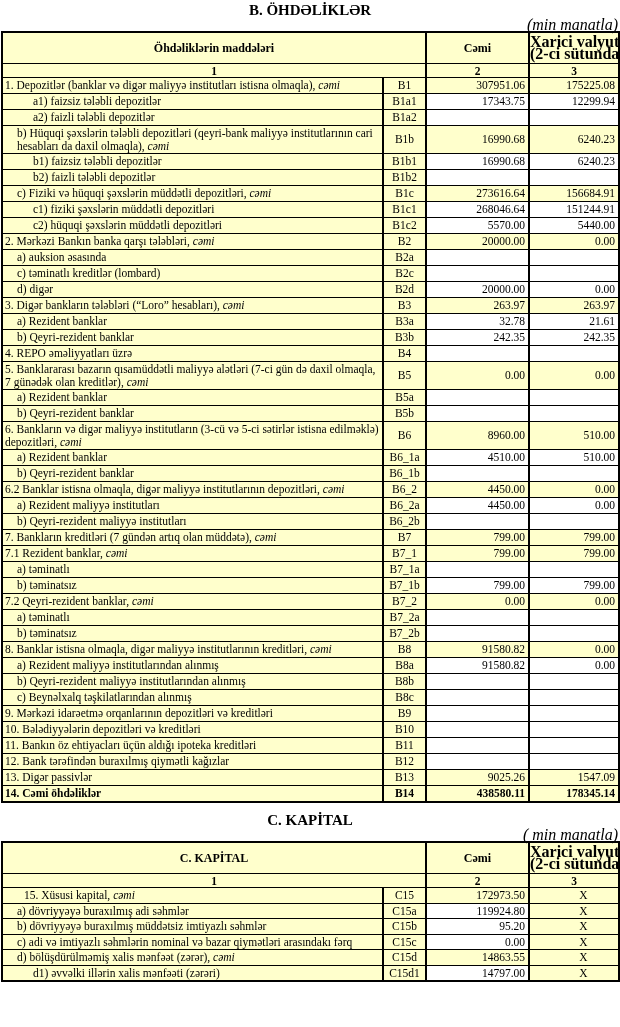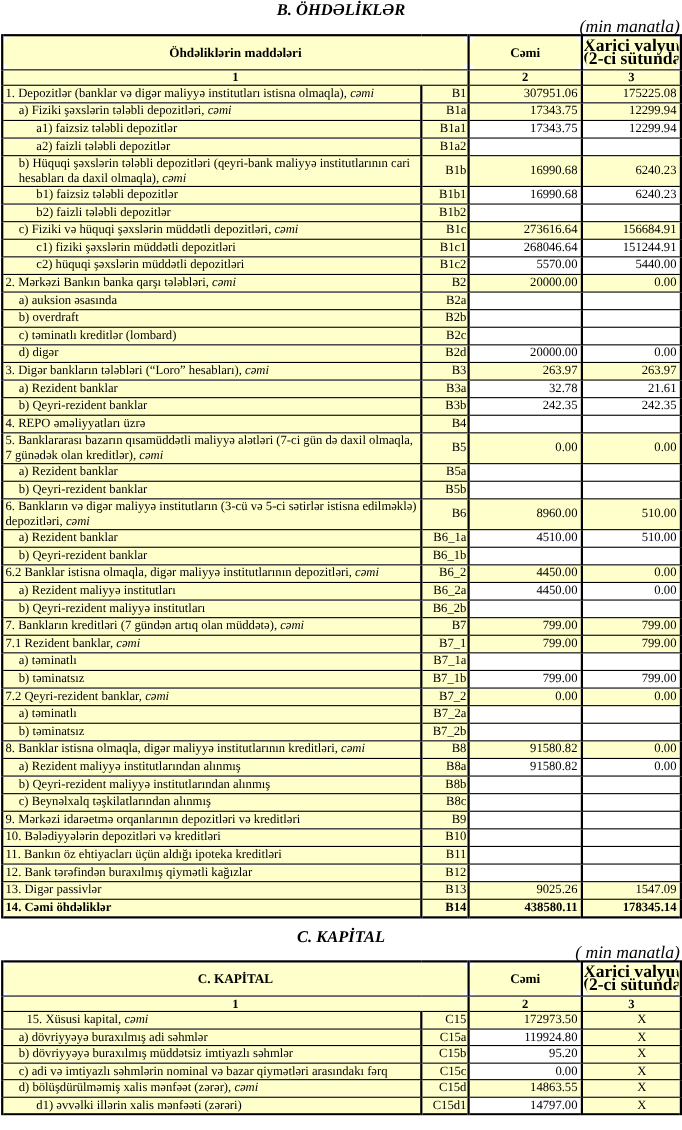--- a/index.html
+++ b/index.html
@@ -8,21 +8,20 @@
     font-family:"Liberation Serif","DejaVu Serif",serif;
     color:#000;
     -webkit-font-smoothing:antialiased;
   }
   .section-title{
     text-align:center;
     font-weight:bold;
     font-size:15px;
     line-height:16px;
     margin-top:2px;
-    font-style:italic;
   }
   .unit-note{
     text-align:right;
     font-style:italic;
     font-size:16px;
     line-height:11px;
     margin:1px 2px 1px 0;
   }
   table{
     border-collapse:collapse;
@@ -34,29 +33,29 @@
   th,td{
     border-top:1px solid #000;
     border-bottom:1px solid #000;
     border-left:2px solid #000;
     border-right:2px solid #000;
     background:#FFFFCC;
     vertical-align:middle;
     overflow:hidden;
   }
   th{font-weight:bold;padding:0;}
-  .hrow th{height:30px;font-size:12px;line-height:13px;border-radius:13px;}
+  .hrow th{height:30px;font-size:12px;line-height:13px;}
   .h3 div{font-size:16px;line-height:12.5px;white-space:nowrap;text-align:left;}
   .numrow th{height:13px;font-size:11.5px;line-height:12px;}
   td{font-size:11.5px;line-height:12.5px;height:13px;padding:1px 2px;}
   .tbl-c td{height:11.5px;padding-left:21px;}
   td.lbl{text-align:left;}
   td.ind1{padding-left:14px;}
   td.ind2{padding-left:30px;}
-  td.code{text-align:right;padding:1px 1px;}
+  td.code{text-align:center;padding:1px 1px;}
   td.val{text-align:right;padding-right:3px;}
   td.w{background:#ffffff;}
   td.xc{text-align:center;padding-right:2px;}
   tr.boldrow td{font-weight:bold;font-family:Liberation Serif, serif;}
   .sec-c{margin-top:9px;}
   i{font-style:italic;}
 </style>
 </head>
 <body>
 
@@ -88,26 +87,20 @@
         </tr>
       </thead>
       <tbody>
           <tr>
             <td class="lbl ind0"><span>1. Depozitlər (banklar və digər maliyyə institutları istisna olmaqla), </span><i>cəmi</i></td>
             <td class="code">B1</td>
             <td class="val">307951.06</td>
             <td class="val">175225.08</td>
           </tr>
           <tr>
-            <td class="lbl ind1"><span>a)  Fiziki şəxslərin tələbli depozitləri, </span><i>cəmi</i></td>
-            <td class="code">B1a</td>
-            <td class="val">17343.75</td>
-            <td class="val">12299.94</td>
-          </tr>
-          <tr>
             <td class="lbl ind2"><span>a1) faizsiz tələbli depozitlər</span></td>
             <td class="code">B1a1</td>
             <td class="val w">17343.75</td>
             <td class="val w">12299.94</td>
           </tr>
           <tr>
             <td class="lbl ind2"><span>a2) faizli tələbli depozitlər</span></td>
             <td class="code">B1a2</td>
             <td class="val w"></td>
             <td class="val w"></td>
@@ -150,26 +143,20 @@
           </tr>
           <tr>
             <td class="lbl ind0"><span>2. Mərkəzi Bankın banka qarşı tələbləri, </span><i>cəmi</i></td>
             <td class="code">B2</td>
             <td class="val">20000.00</td>
             <td class="val">0.00</td>
           </tr>
           <tr>
             <td class="lbl ind1"><span>a) auksion əsasında</span></td>
             <td class="code">B2a</td>
-            <td class="val w"></td>
-            <td class="val w"></td>
-          </tr>
-          <tr>
-            <td class="lbl ind1"><span>b) overdraft</span></td>
-            <td class="code">B2b</td>
             <td class="val w"></td>
             <td class="val w"></td>
           </tr>
           <tr>
             <td class="lbl ind1"><span>c) təminatlı kreditlər (lombard)</span></td>
             <td class="code">B2c</td>
             <td class="val w"></td>
             <td class="val w"></td>
           </tr>
           <tr>

